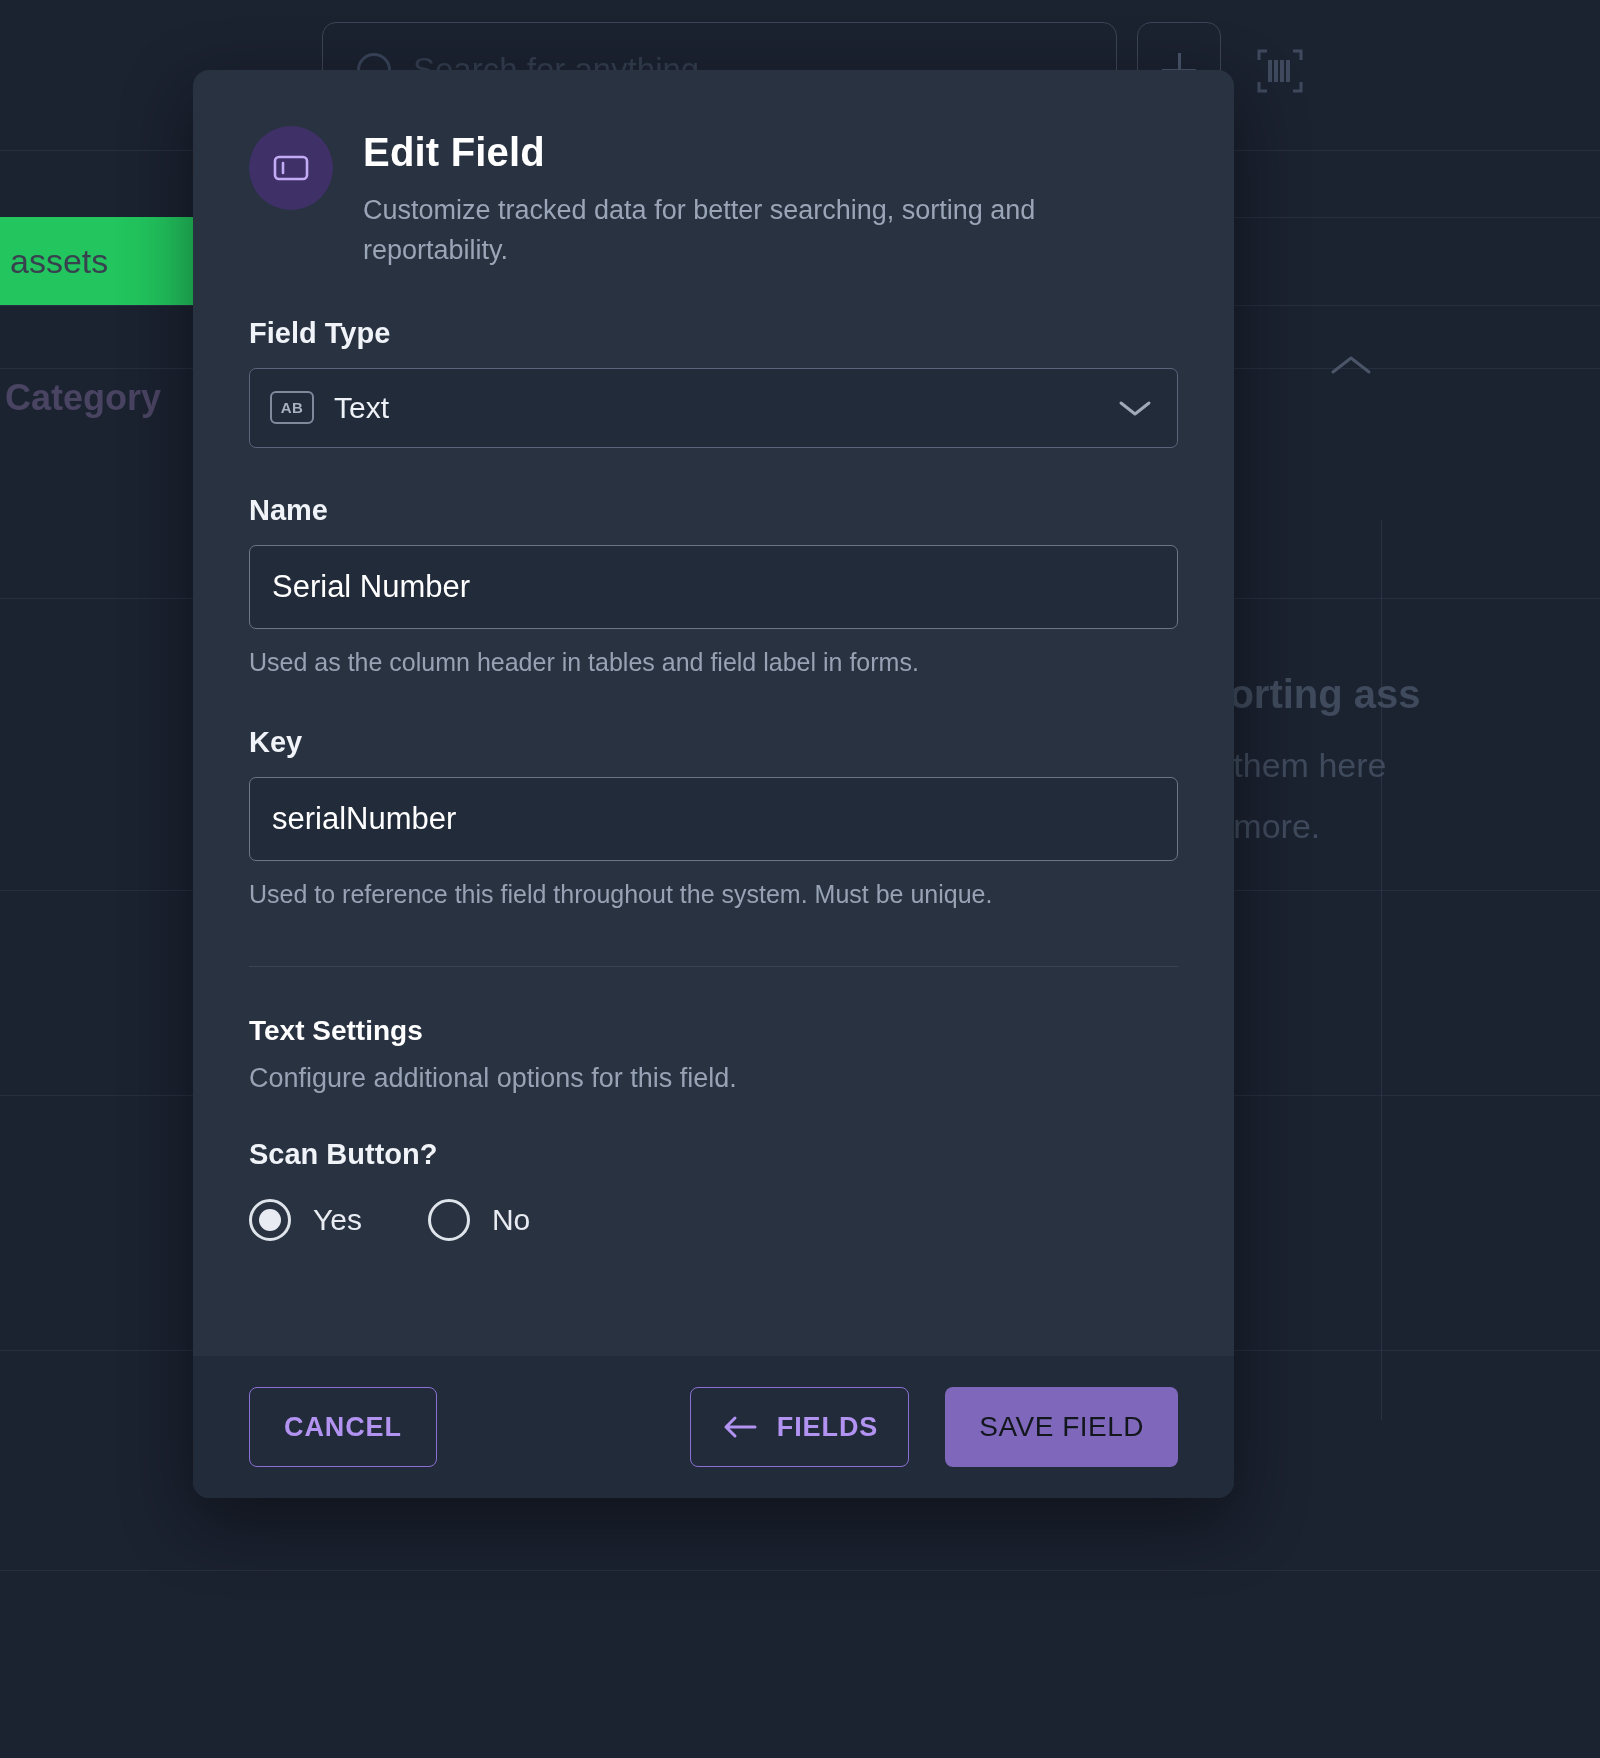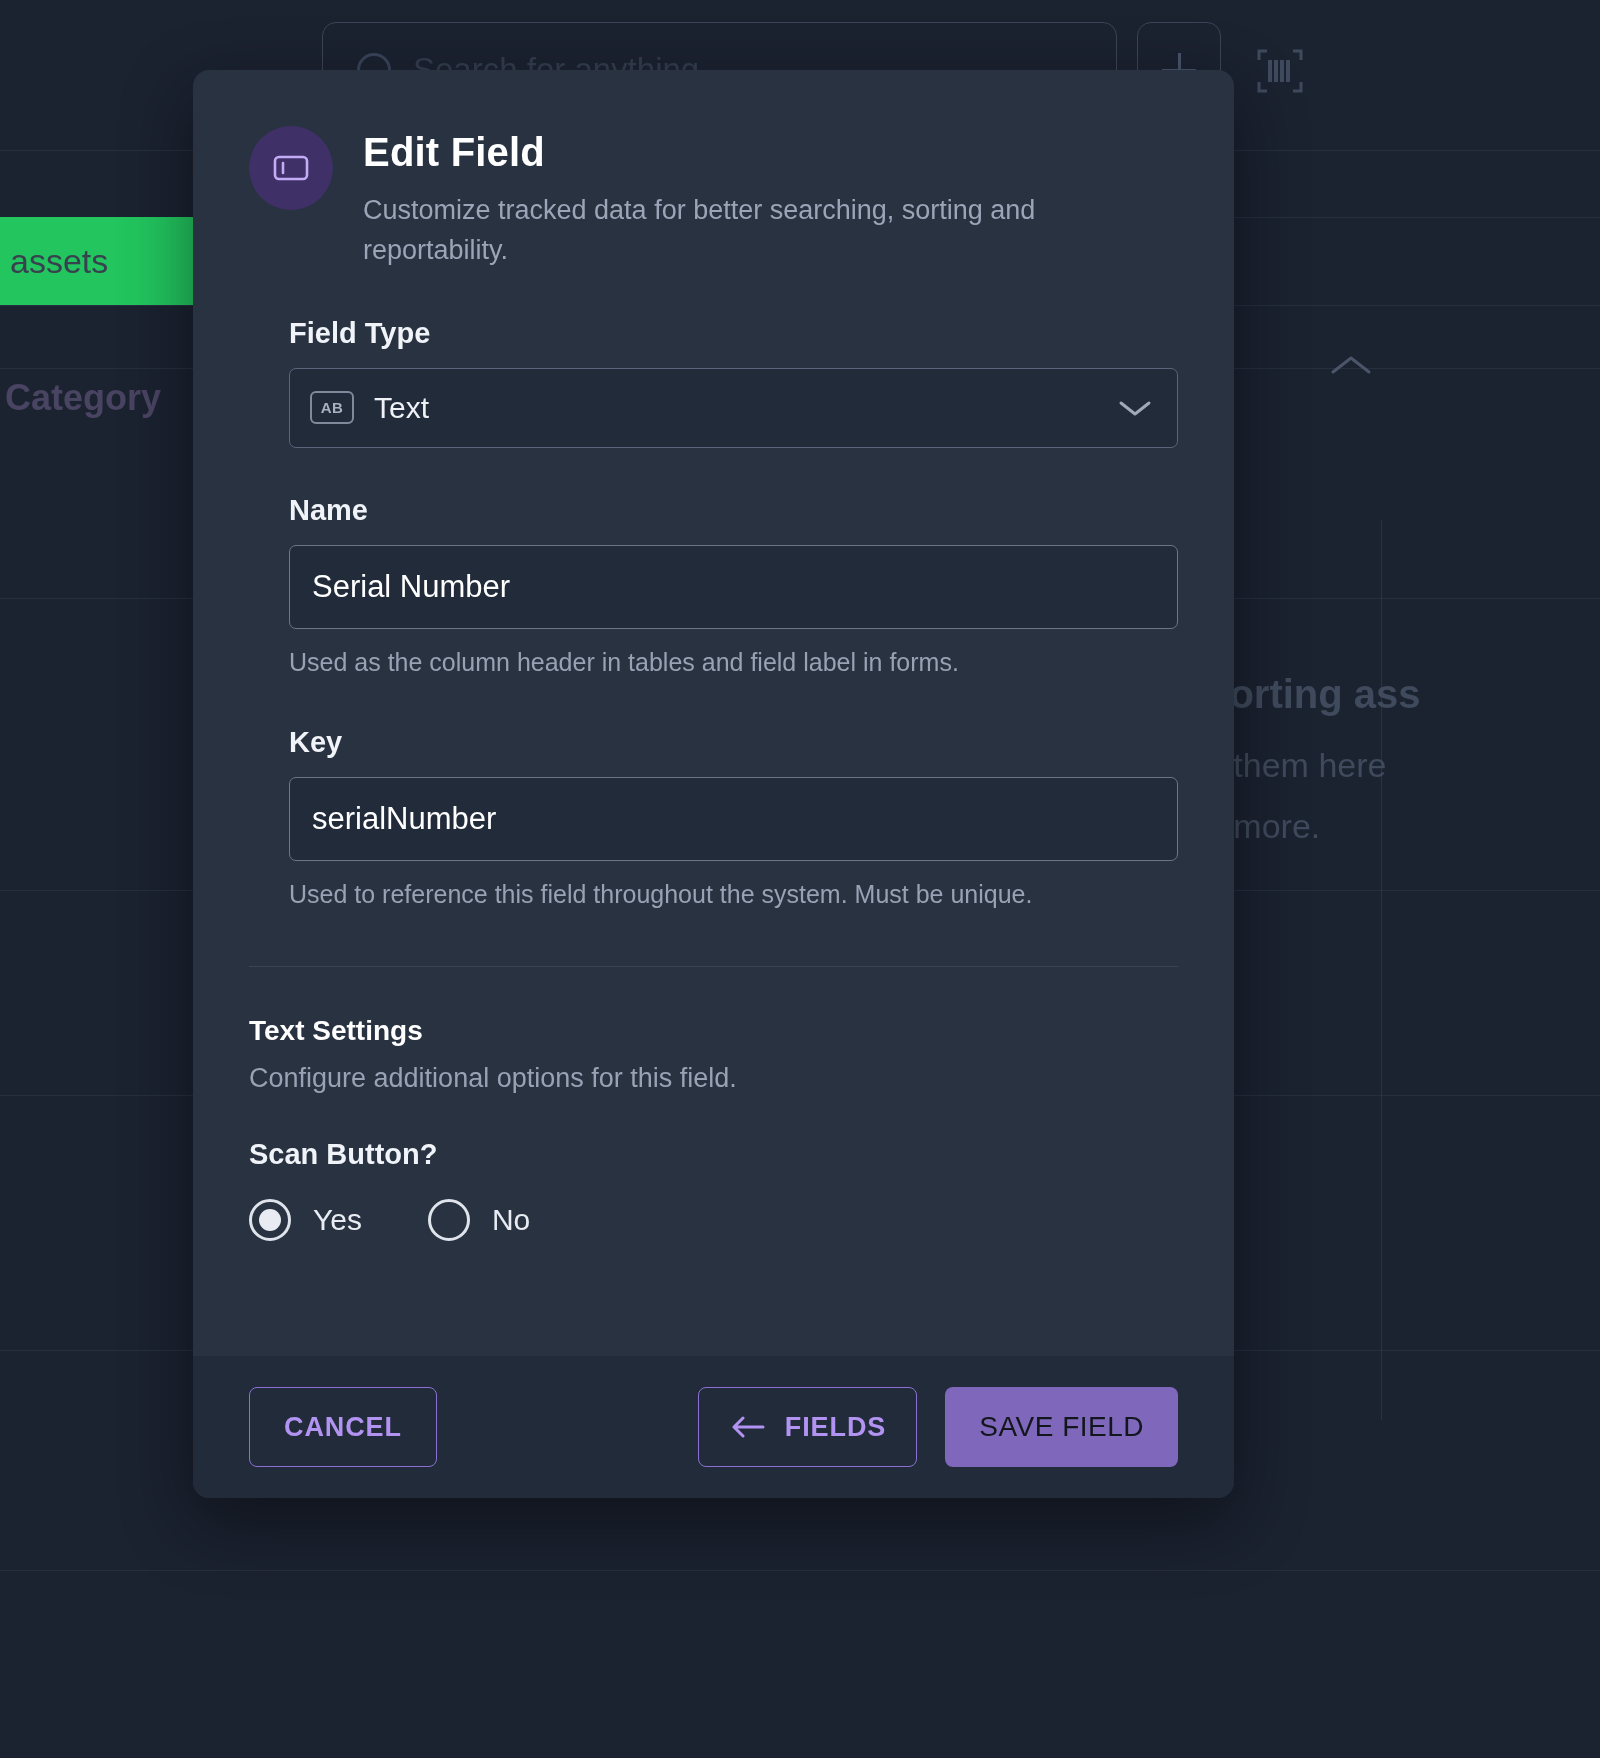--- a/index.html
+++ b/index.html
@@ -184,21 +184,21 @@
   }
   .modal-subtitle {
     margin-top: 16px;
     font-size: 27px;
     line-height: 1.48;
     color: #9aa5b7;
     max-width: 790px;
   }
 
   
-  .field-group { margin-top: 46px; margin-left: 40px; }
+  .field-group { margin-top: 46px; }
   .field-label {
     font-size: 29px;
     font-weight: 700;
     color: #f0f3f7;
     margin-bottom: 18px;
   }
   .field-help {
     margin-top: 15px;
     font-size: 25px;
     line-height: 1.45;
@@ -342,21 +342,21 @@
     gap: 18px;
     margin-left: auto;
   }
   .btn-fields .arrow-left { width: 38px; height: 26px; flex: 0 0 auto; }
   .btn-fields .arrow-left svg { width: 100%; height: 100%; display: block; }
   .btn-save {
     border: none;
     background: #7f68bb;
     color: #12161d;
     padding: 12px 34px;
-    margin-left: 28px;
+    margin-left: 36px;
     font-weight: 400;
     letter-spacing: .5px;
     font-size: 28px;
   }
 </style>
 </head>
 <body>
 
 <div class="app-bg">
 

